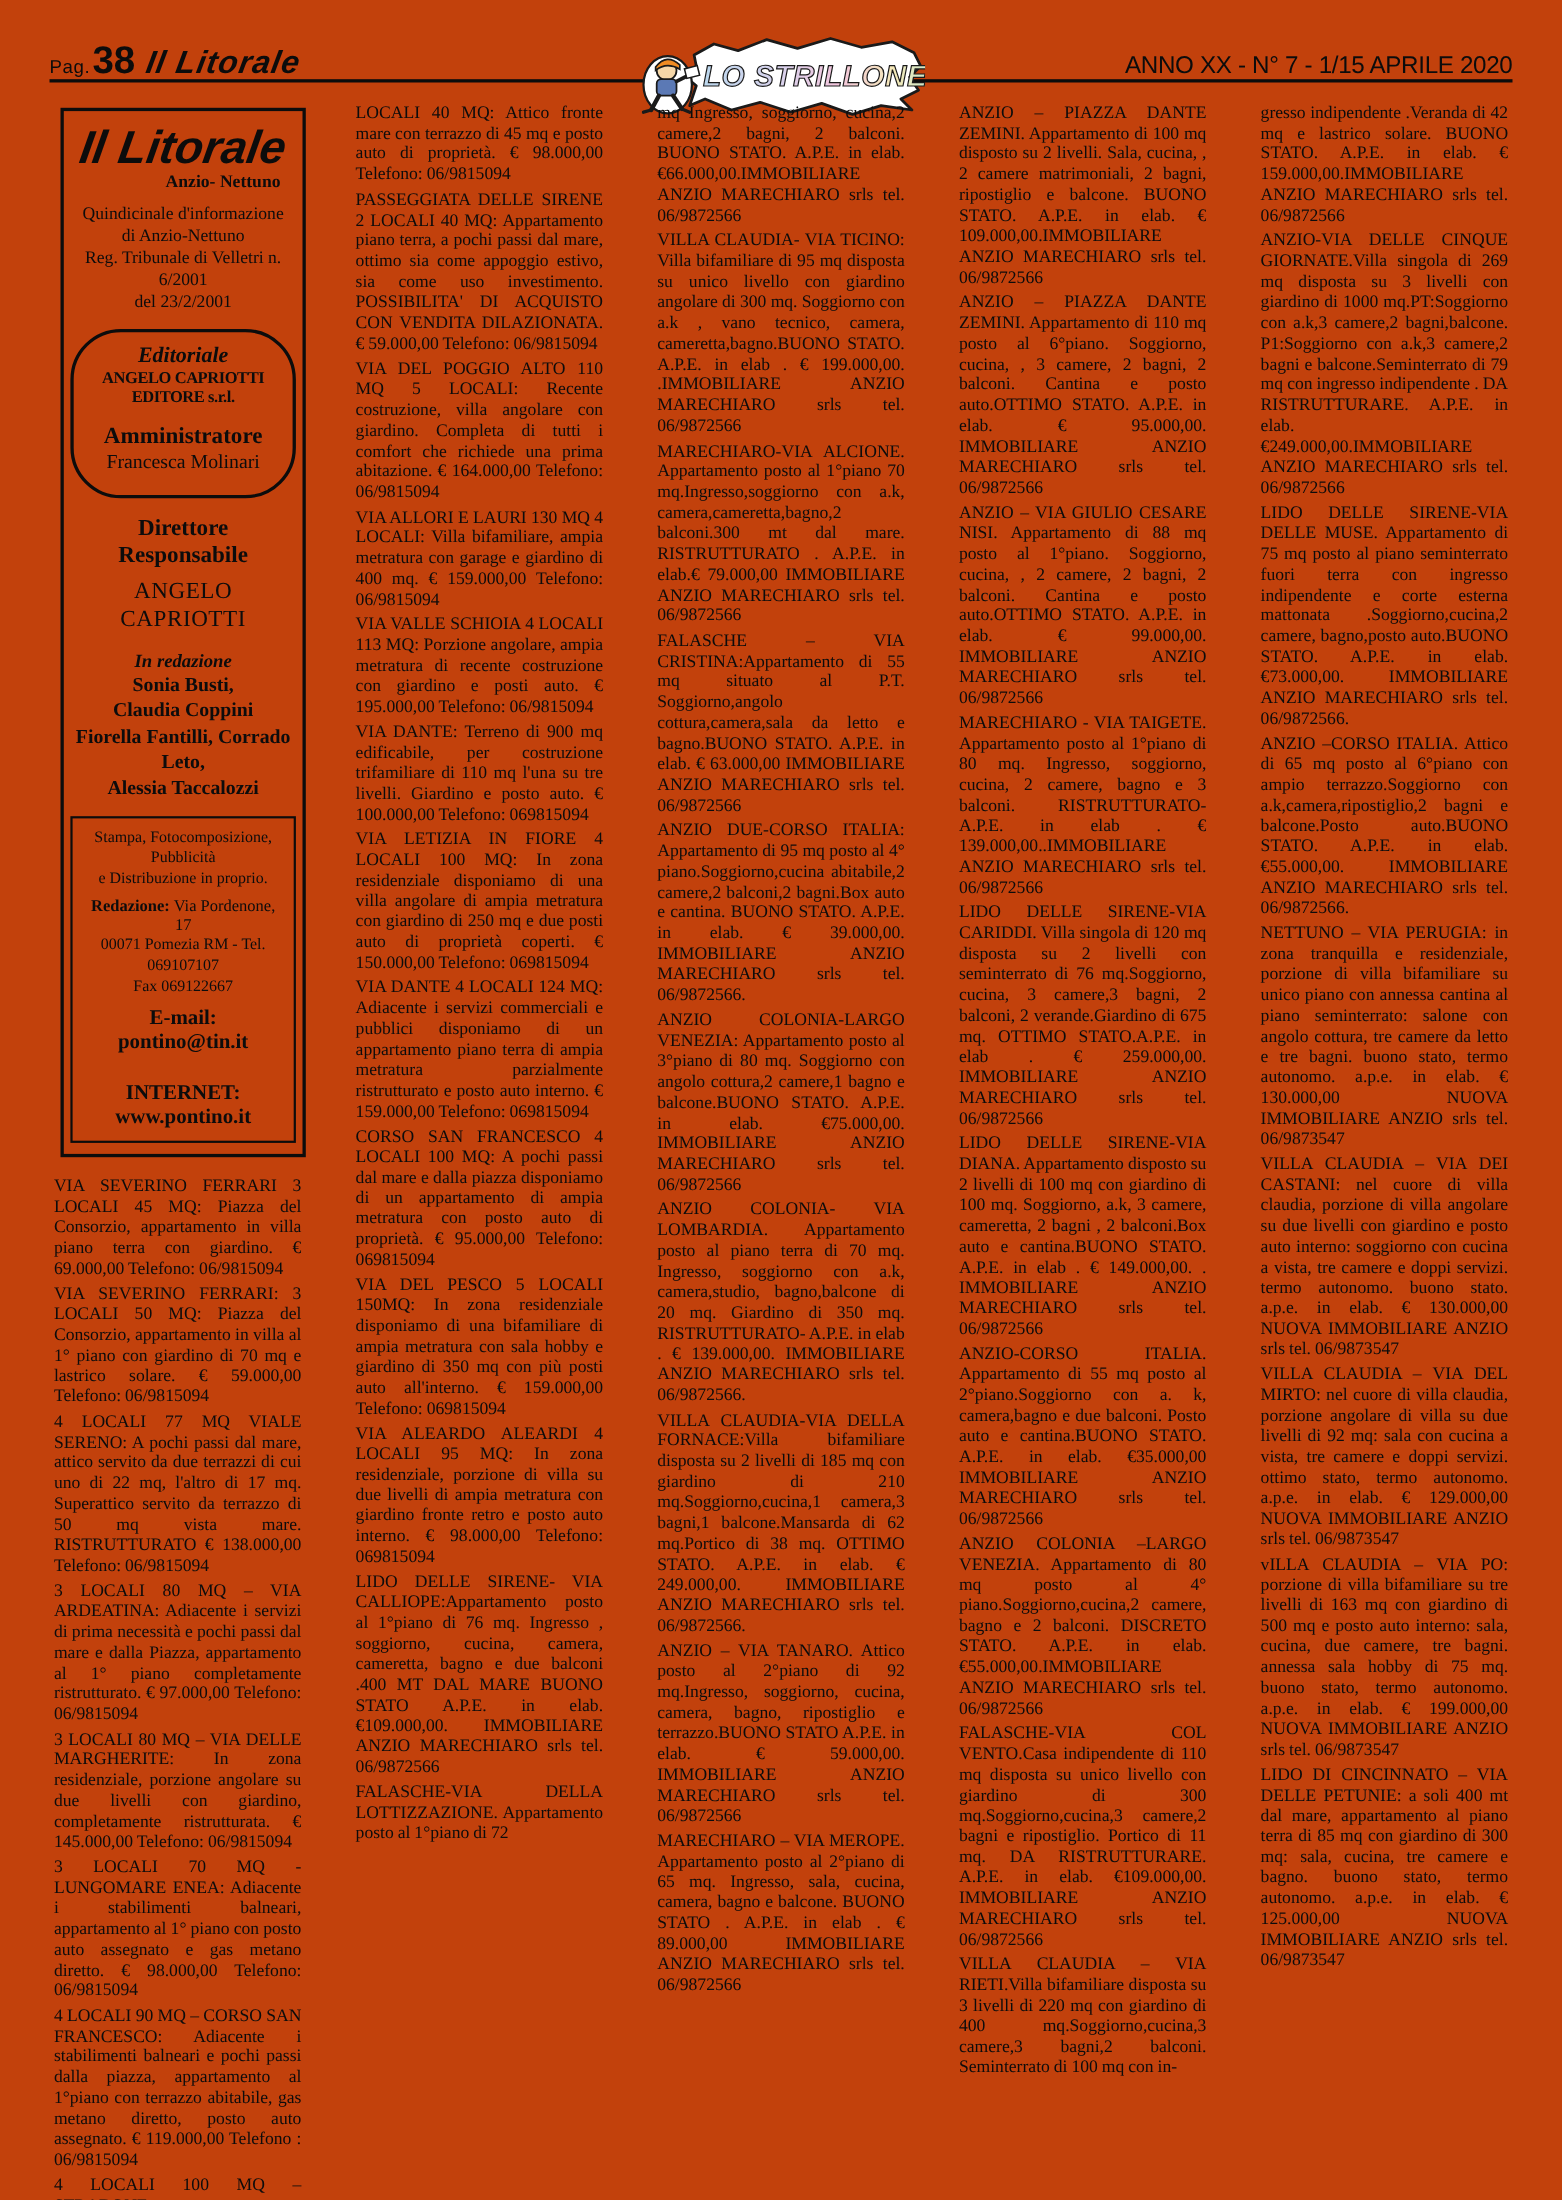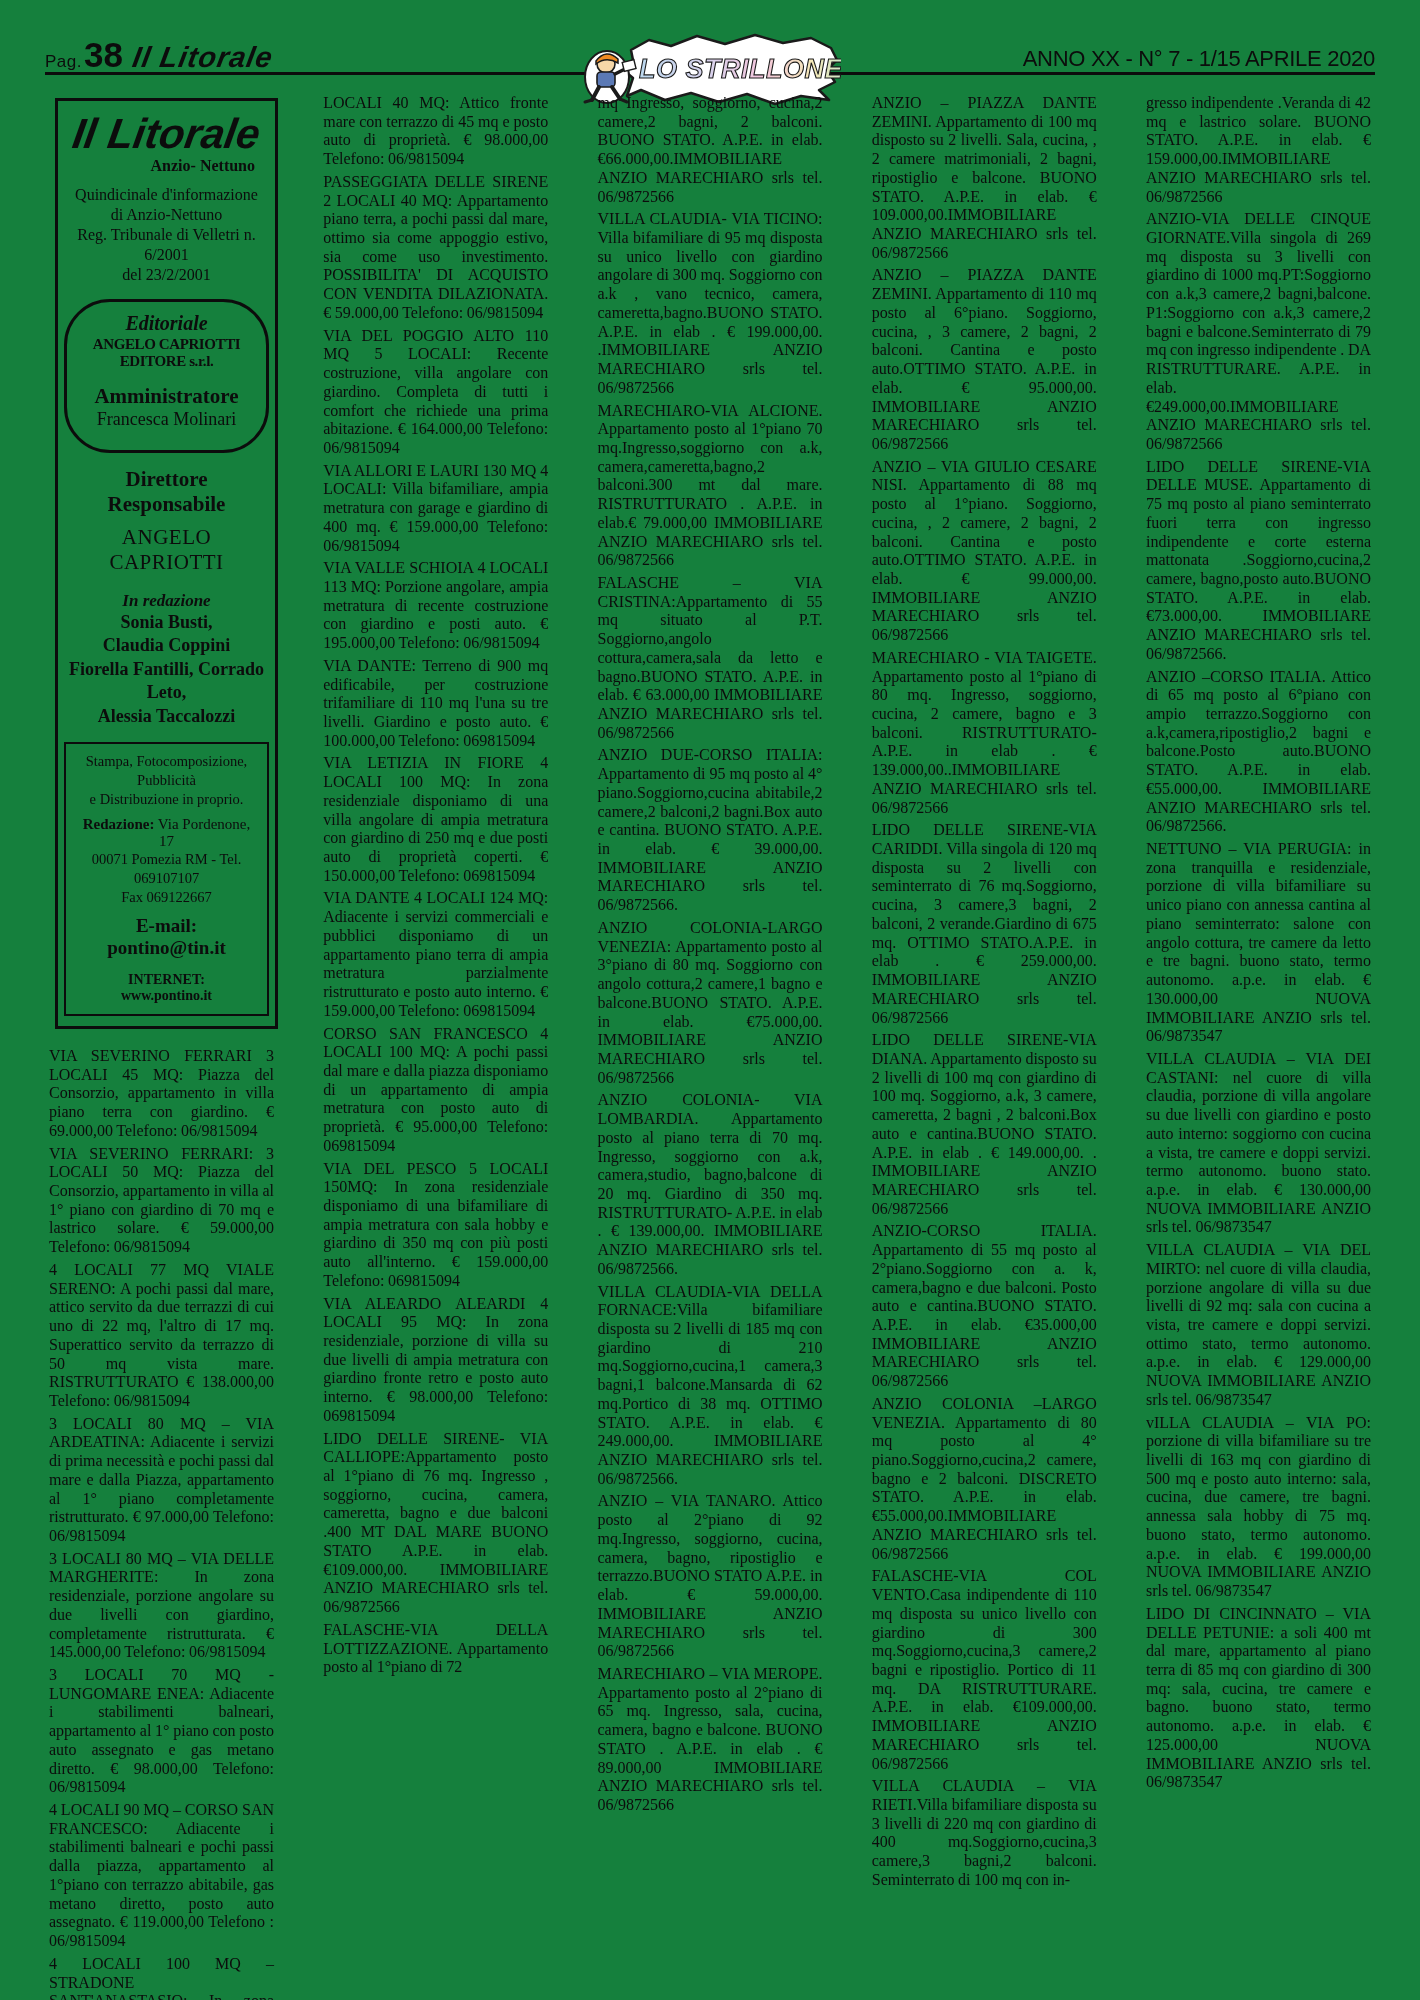--- a/index.html
+++ b/index.html
@@ -1,17 +1,17 @@
 <!DOCTYPE html>
 <html lang="it"><head>
 <meta charset="utf-8">
 <style>
   html,body{margin:0;padding:0;background:#9a9a9a;}
   .page{
-    position:relative;width:1420px;height:2000px;background:#15803d;
+    position:relative;width:1420px;height:2000px;background:#c2410c;
     margin:0 auto;overflow:hidden;
     font-family:"Liberation Serif", serif;color:#0c0c0c;
   }
   
   .hdr{position:absolute;top:38px;left:45px;right:45px;height:36px;}
   .hdr-left{position:absolute;left:0;bottom:0;display:flex;align-items:baseline;
     font-family:"Liberation Sans", sans-serif;}
   .pag-label{font-size:17px;letter-spacing:.5px;}
   .pag-num{font-size:35px;font-weight:bold;margin:0 10px 0 2px;line-height:.9;}
   .hdr-title{font-size:29px;font-weight:bold;font-style:italic;transform:skewX(-10deg);
@@ -41,21 +41,21 @@
   .rb-adm-name{font-size:18px;}
   .dir-label{font-weight:bold;font-size:21px;margin-top:14px;font-family:"Liberation Serif",serif;}
   .dir-name{font-size:21px;margin-top:8px;letter-spacing:.5px;}
   .staff-label{font-weight:bold;font-style:italic;font-size:17px;margin-top:16px;}
   .staff-name{font-weight:bold;font-size:18px;line-height:1.3;}
   .contact-box{border:2px solid #0c0c0c;margin-top:14px;padding:8px 16px 10px;}
   .cb-line{font-size:14.5px;line-height:1.3;}
   .cb-red{font-size:15px;margin-top:8px;}
   .cb-red b{font-weight:bold;}
   .cb-email{font-weight:bold;font-size:19px;margin-top:8px;}
-  .cb-inet{font-weight:bold;font-size:14px;margin-top:13px;}
+  .cb-inet{font-weight:bold;font-size:19px;margin-top:24px;}
 </style>
 </head>
 <body>
 
 <div class="page">
 
   <div class="hdr">
     <div class="hdr-left">
       <span class="pag-label">Pag.</span>
       <span class="pag-num">38</span>

